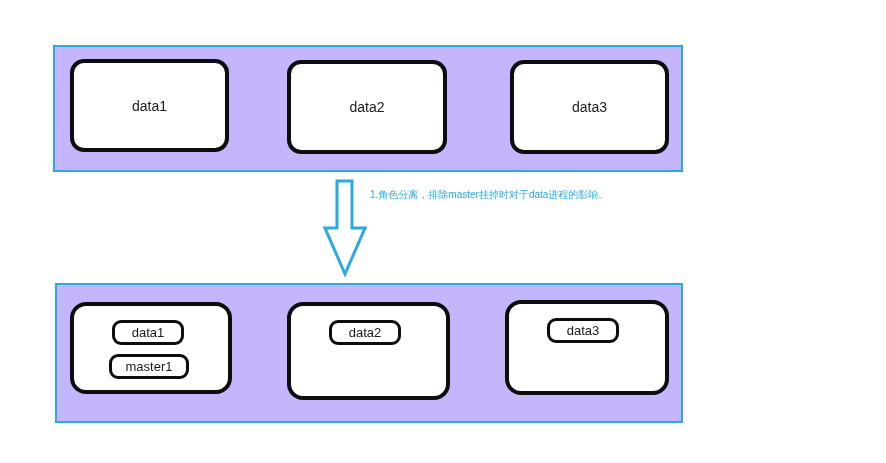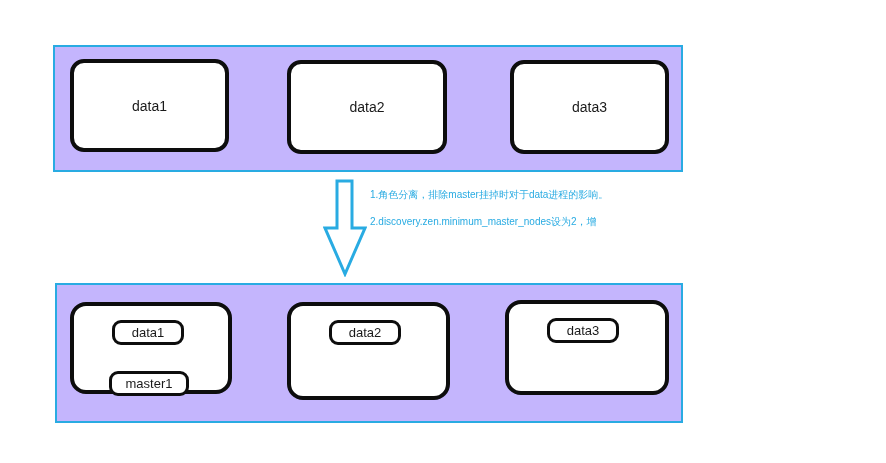--- a/index.html
+++ b/index.html
@@ -60,21 +60,21 @@
     border-radius: 9px;
     background: #ffffff;
     box-sizing: border-box;
     display: flex;
     align-items: center;
     justify-content: center;
     font-size: 13px;
     color: #1a1a1a;
   }
   .chip.data-chip   { left: 38px; top: 14px; width: 72px; height: 25px; }
-  .chip.master-chip { left: 35px; top: 65px; width: 80px; height: 25px; }
+  .chip.master-chip { left: 35px; top: 48px; width: 80px; height: 25px; }
 
   
   .arrow-wrap {
     position: absolute;
     left: 323px; top: 179px;
     width: 44px; height: 98px;
   }
 
   
   .annotation {
@@ -105,21 +105,20 @@
   </div>
 
   <div class="arrow-wrap">
     <svg width="44" height="98" viewBox="0 0 44 98" xmlns="http://www.w3.org/2000/svg">
       <polygon points="14,2 29,2 29,49 42,49 22,95 2,49 14,49" fill="#ffffff" stroke="#29ABE2" stroke-width="3" stroke-linejoin="miter"></polygon>
     </svg>
   </div>
 
   <div class="annotation">
     <div>1.角色分离，排除master挂掉时对于data进程的影响。</div>
-    <div>2.discovery.zen.minimum_master_nodes设为2，增</div>
   </div>
 
   <div class="cluster bottom">
 
     <div class="node-box n1">
       <div class="chip data-chip">
         <span>data1</span>
       </div>
       <div class="chip master-chip">
         <span>master1</span>

